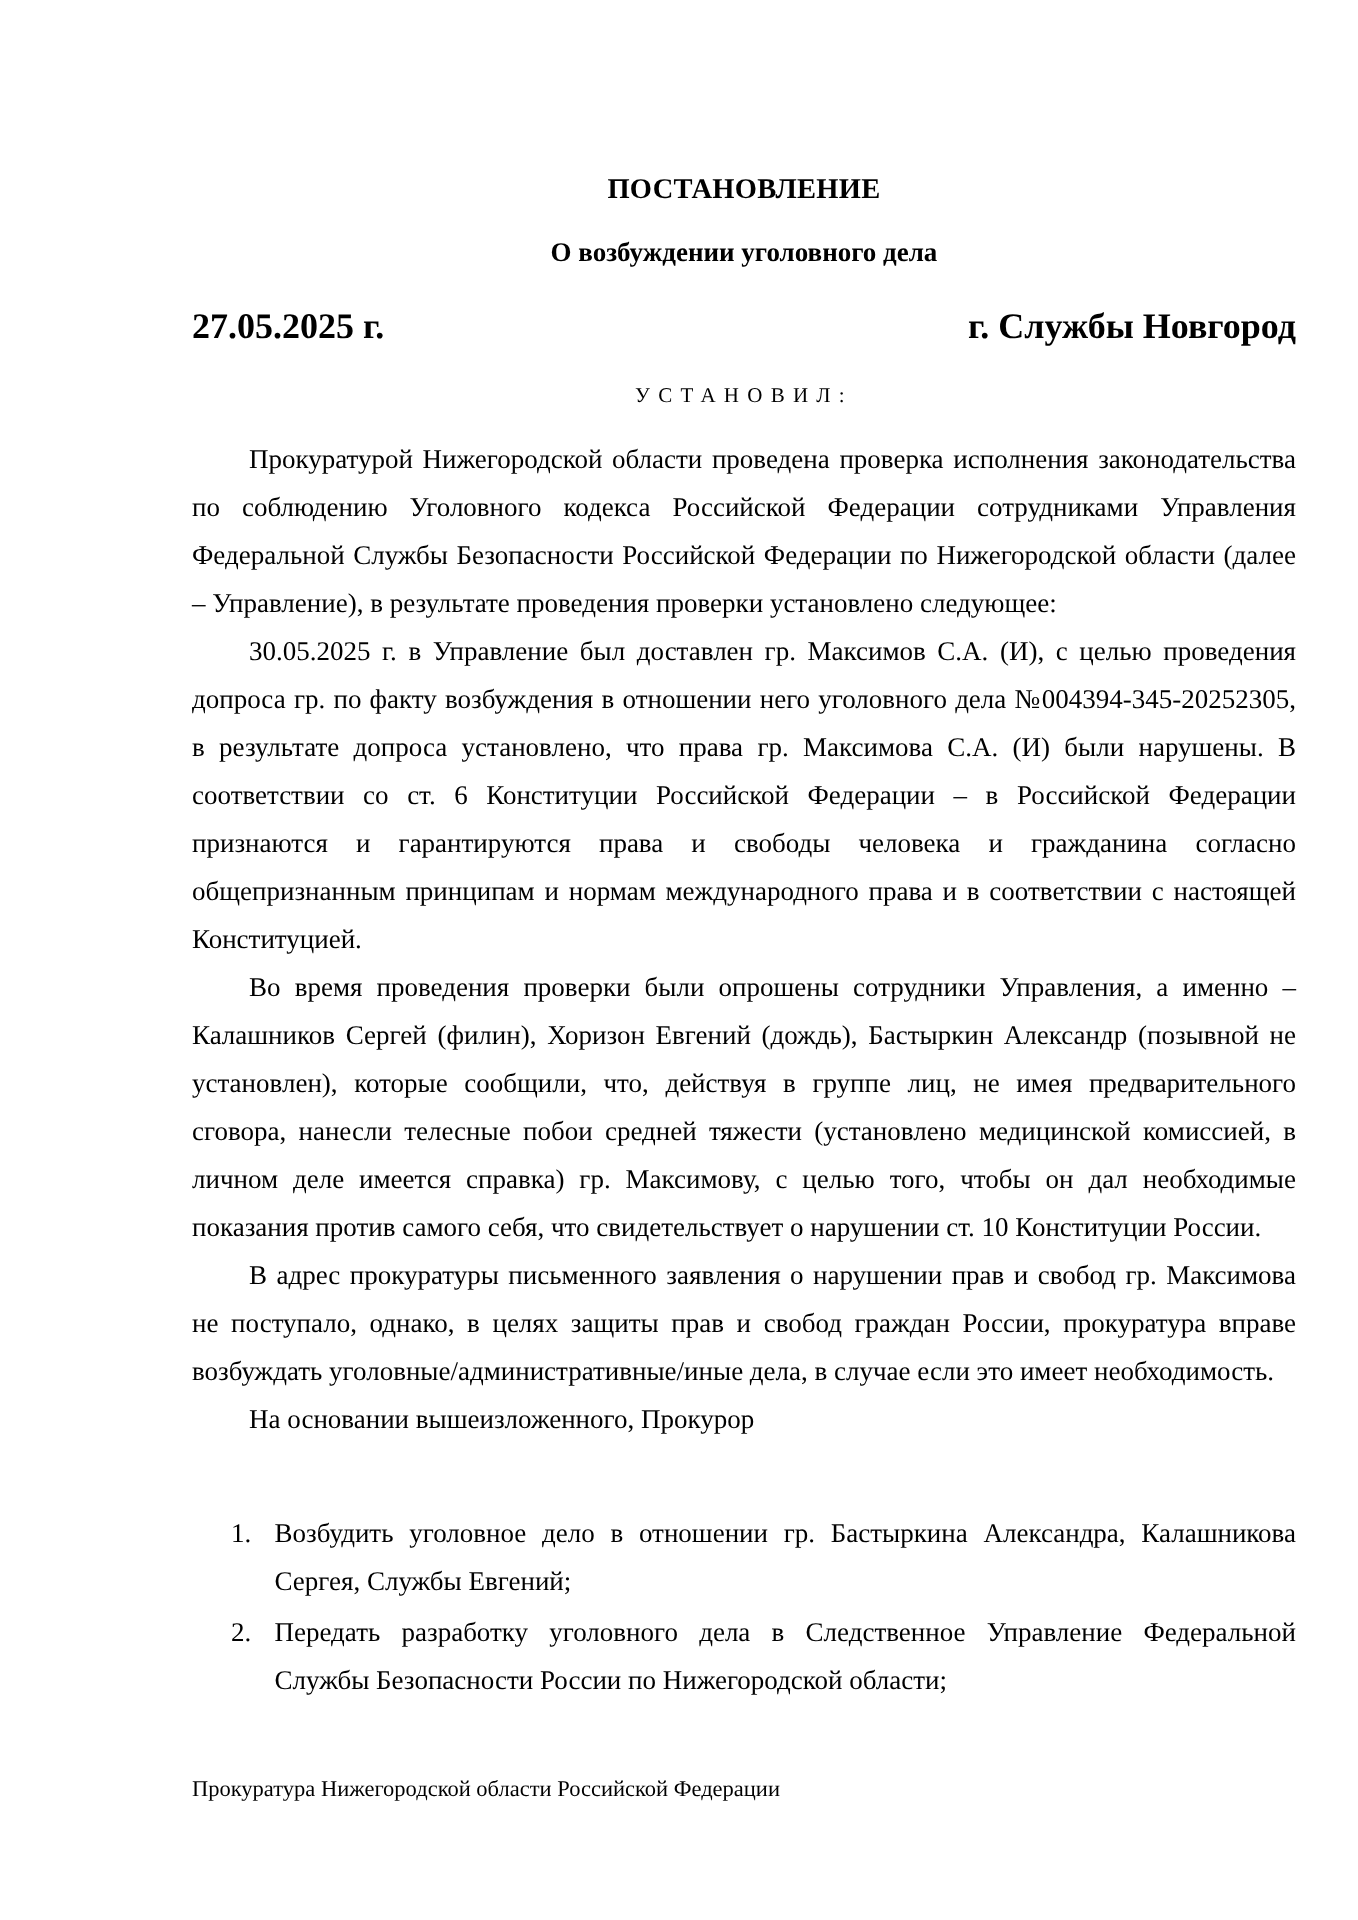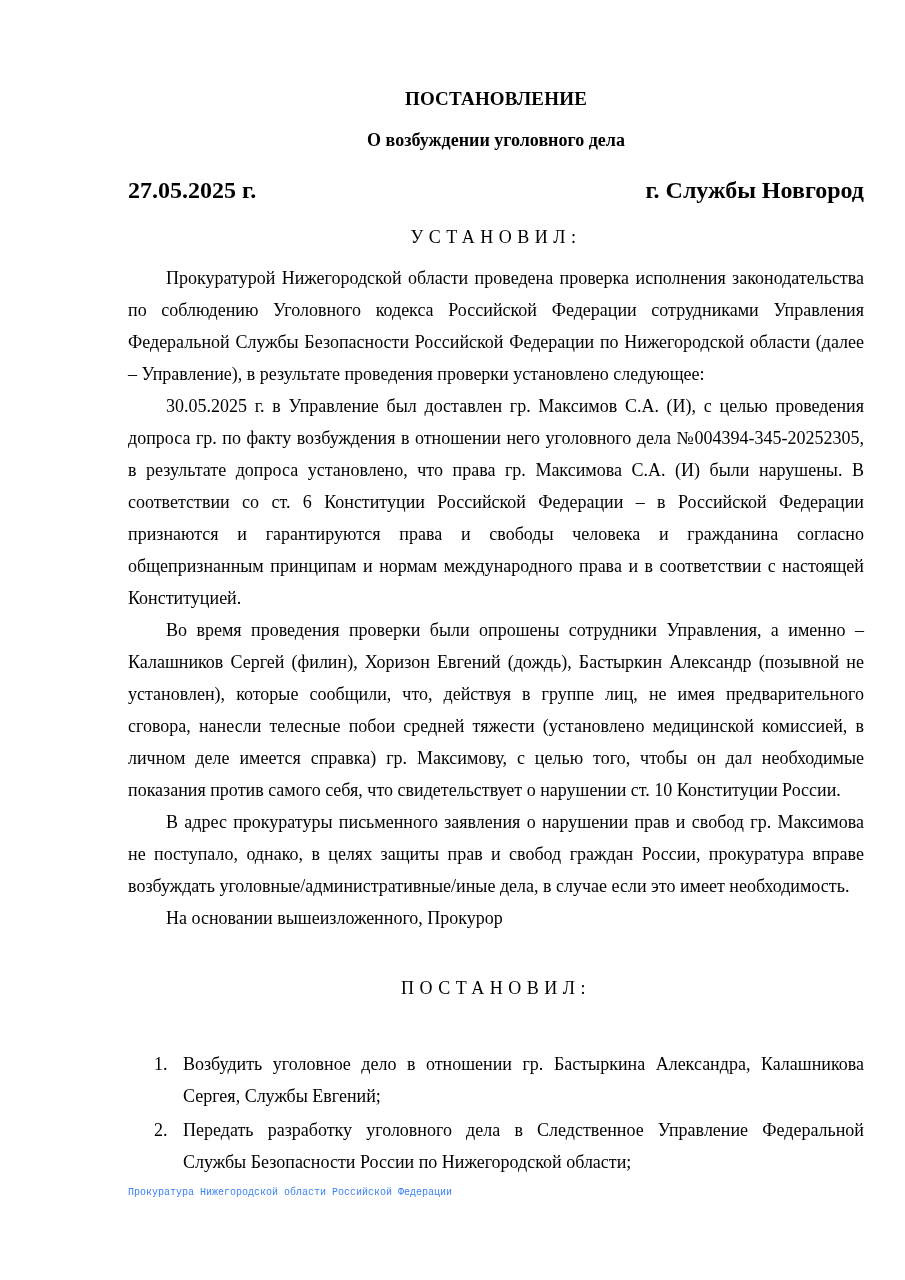--- a/index.html
+++ b/index.html
@@ -28,21 +28,21 @@
     width: 736px;
   }
 
   
   .doc-title {
     text-align: center;
     font-weight: bold;
     font-size: 19px;
     letter-spacing: 0.2px;
     margin: 0;
-    padding-top: 88px;
+    padding-top: 116px;
     line-height: 1.2;
   }
   .doc-subtitle {
     text-align: center;
     font-weight: bold;
     font-size: 18px;
     margin: 0;
     padding-top: 19px;
     line-height: 1.2;
   }
@@ -66,21 +66,21 @@
     text-align: justify;
     text-indent: 38px;
     margin: 0;
     hyphens: none;
   }
   p.gap-intro { margin-top: 9px; }
 
   
   .spaced-heading {
     text-align: center;
-    font-size: 18px;
+    font-size: 14px;
     letter-spacing: 5.5px;
     line-height: 32px;
     margin: 0;
   }
   .heading-ustanovil { margin-top: 17px; }
   .heading-postanovil { margin-top: 38px; }
 
   
   ol.decision-list {
     margin: 0;
@@ -104,24 +104,23 @@
     text-align: left;
     font-size: 18px;
     line-height: 32px;
   }
 
   
   .footer {
     position: absolute;
     left: 128px;
     top: 1185px;
-    font-size: 10px;
+    font-size: 15px;
     line-height: 16px;
-    color: #3b82f6;
-    font-family: Liberation Mono, monospace;
+    color: #000000;
   }
   .footer div { white-space: nowrap; }
 </style>
 </head>
 <body>
 
 <div class="page">
   <div class="content">
 
     <h1 class="doc-title">ПОСТАНОВЛЕНИЕ</h1>
@@ -139,21 +138,20 @@
     <p class="body-par gap-intro">Прокуратурой Нижегородской области проведена проверка исполнения законодательства по соблюдению Уголовного кодекса Российской Федерации сотрудниками Управления Федеральной Службы Безопасности Российской Федерации по Нижегородской области (далее – Управление), в результате проведения проверки установлено следующее:</p>
 
     <p class="body-par">30.05.2025 г.  в Управление был доставлен гр. Максимов С.А. (И), с целью проведения допроса гр. по факту возбуждения в отношении него уголовного дела №004394-345-20252305, в результате допроса установлено, что права гр. Максимова С.А. (И) были нарушены. В соответствии со ст. 6 Конституции Российской Федерации – в Российской Федерации признаются и гарантируются права и свободы человека и гражданина согласно общепризнанным принципам и нормам международного права и в соответствии с настоящей Конституцией.</p>
 
     <p class="body-par">Во время проведения проверки были опрошены сотрудники Управления, а именно – Калашников Сергей (филин), Хоризон Евгений (дождь), Бастыркин Александр (позывной не установлен), которые сообщили, что, действуя в группе лиц, не имея предварительного сговора, нанесли телесные побои средней тяжести (установлено медицинской комиссией, в личном деле имеется справка) гр. Максимову, с целью того, чтобы он дал необходимые показания против самого себя, что свидетельствует о нарушении ст. 10 Конституции России.</p>
 
     <p class="body-par">В адрес прокуратуры письменного заявления о нарушении прав и свобод гр. Максимова не поступало, однако, в целях защиты прав и свобод граждан России, прокуратура вправе возбуждать уголовные/административные/иные дела, в случае если это имеет необходимость.</p>
 
     <p class="body-par">На основании вышеизложенного, Прокурор</p>
 
-    <div class="spaced-heading heading-postanovil">ПОСТАНОВИЛ:</div>
 
     <ol class="decision-list">
       <li>
         <span class="marker">1.</span>
         <span>Возбудить уголовное дело в отношении гр. Бастыркина Александра, Калашникова Сергея, Службы Евгений;</span>
       </li>
       <li>
         <span class="marker">2.</span>
         <span>Передать разработку уголовного дела в Следственное Управление Федеральной Службы Безопасности России по Нижегородской области;</span>
       </li>

